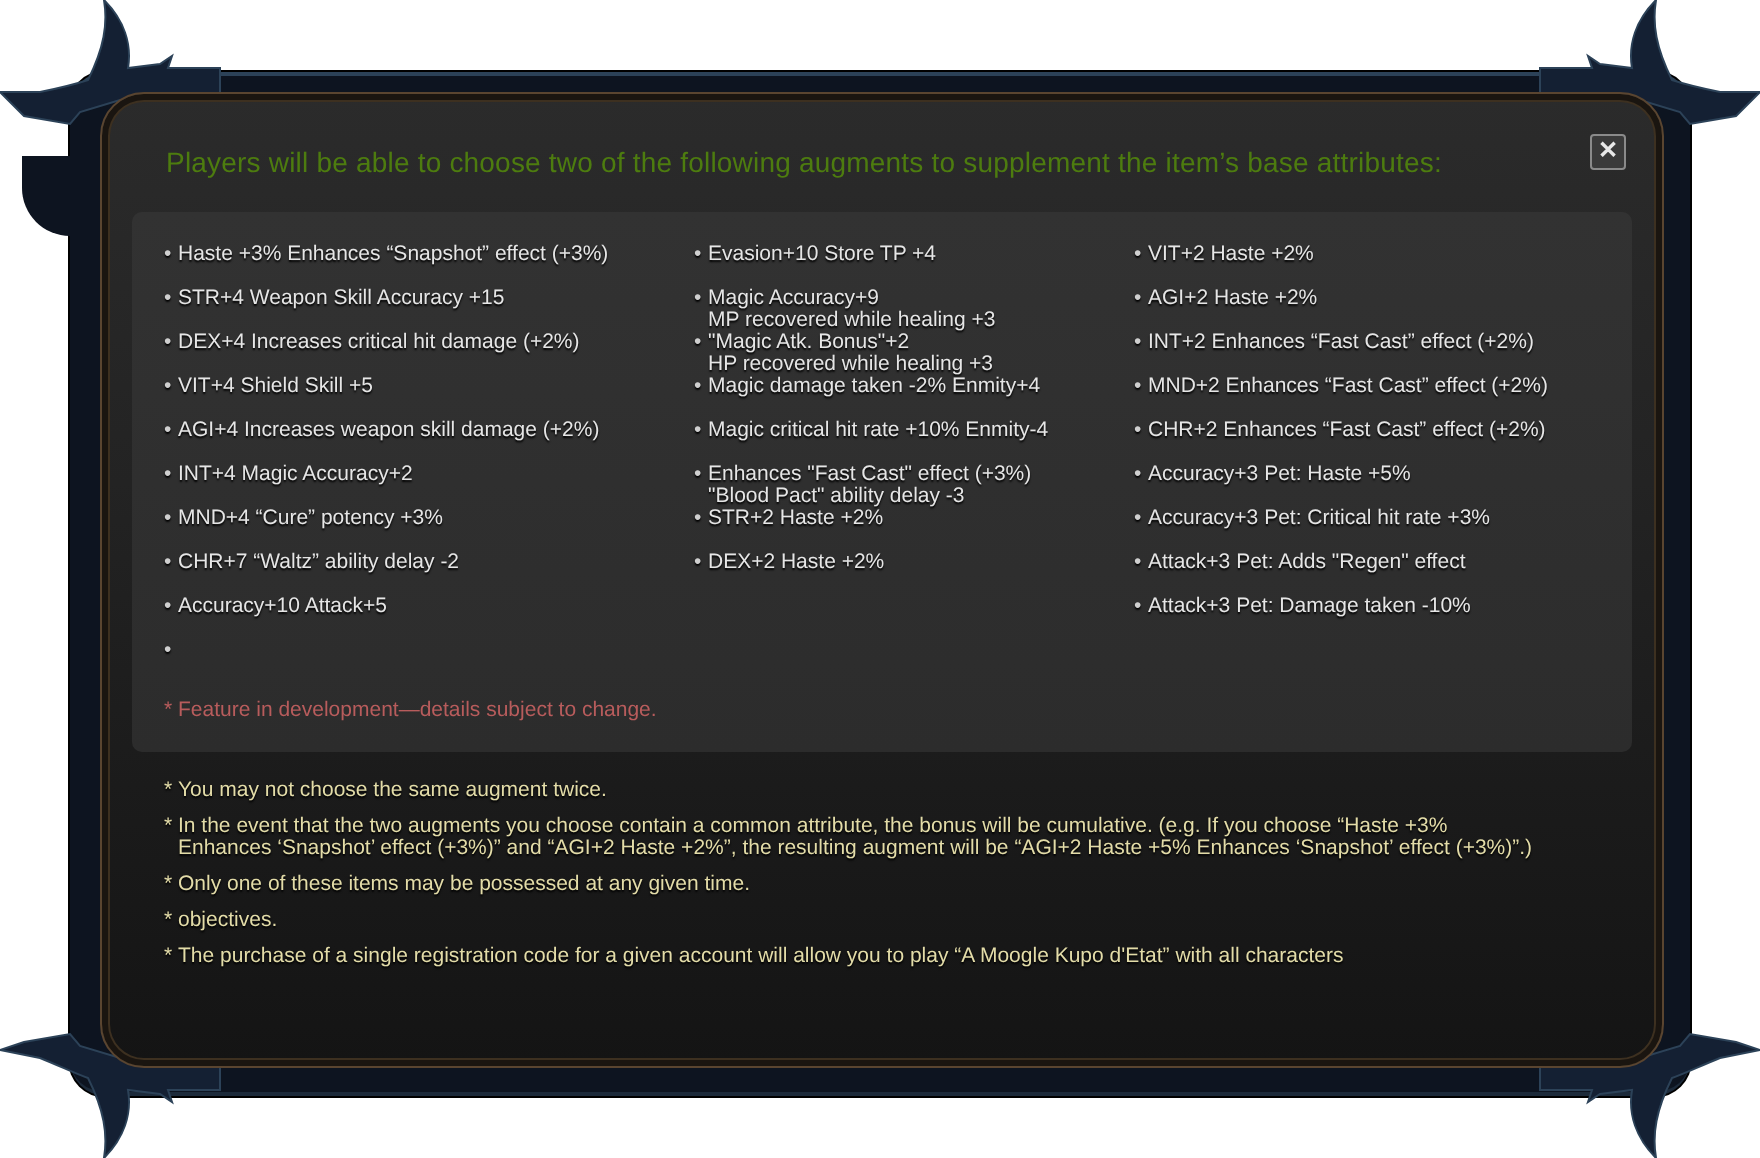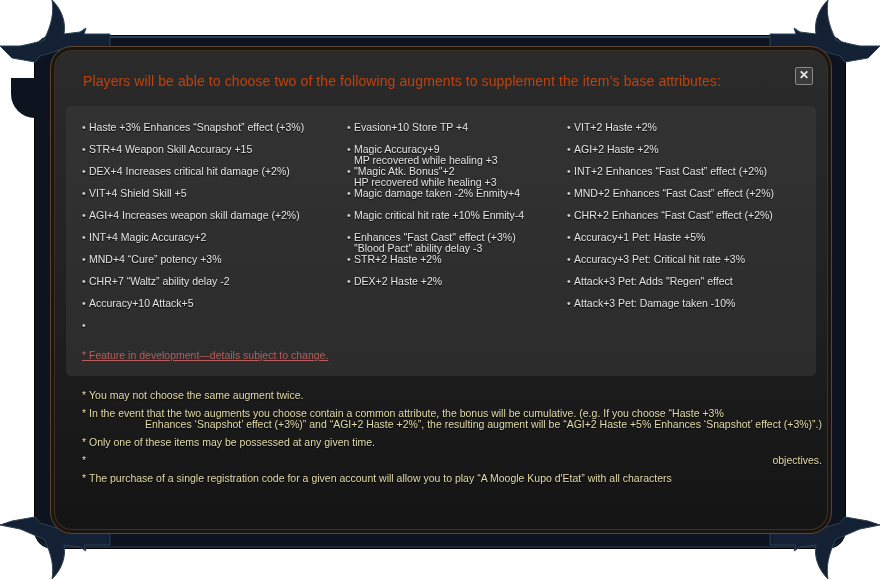--- a/index.html
+++ b/index.html
@@ -21,21 +21,21 @@
   }
   .spike { position:absolute; }
   .inner {
     position:absolute; left:50px; top:46px; width:780px; height:486px;
     background: linear-gradient(180deg, #2b2b2b 0%, #232323 40%, #1a1a1a 75%, #141414 100%);
     border:1px solid #5a4530;
     box-shadow: inset 0 0 0 3px #1a1510, inset 0 0 0 4px #3d3020;
     border-radius: 22px;
   }
   .heading {
-    position:absolute; left:83px; top:73px; font-size:14px; color:#c2410c;
+    position:absolute; left:83px; top:73px; font-size:14px; color:#4d7c0f;
     letter-spacing:0.1px; white-space:nowrap;
   }
   .close {
     position:absolute; left:795px; top:67px; width:16px; height:16px;
     border:1px solid #8a8a8a; border-radius:2px; background:#3a3a3a;
     color:#e8e8e8; font-size:12px; line-height:15px; text-align:center; font-weight:bold;
     cursor:pointer;
   }
   .panel {
     position:absolute; left:66px; top:106px; width:750px; height:270px;
@@ -46,29 +46,29 @@
   .col1 { left:82px; }
   .col2 { left:347px; }
   .col3 { left:567px; }
   .item {
     position:relative; font-size:10.5px; color:#e6e6e6; line-height:11px;
     padding-left:7px; white-space:nowrap; text-shadow: 0 1px 1px #000;
   }
   .item .bullet { position:absolute; left:0; top:0; color:#cfcfcf; }
   .item .line2 { display:block; }
   .dev-note {
-    position:absolute; left:82px; top:349px; font-size:10.5px; color:#b85c5c;text-decoration:underline;
+    position:absolute; left:82px; top:349px; font-size:10.5px; color:#b85c5c;
   }
   .notes { position:absolute; left:82px; top:390px; width:740px; }
   .note {
     position:relative; padding-left:7px; font-size:10.5px; color:#e3dca8; line-height:11px;
     margin-bottom:7px; text-shadow: 0 1px 1px #000;
   }
   .note .star { position:absolute; left:0; top:0; }
-  .note .line2 { display:block;text-align:right; }
+  .note .line2 { display:block; }
 </style>
 </head>
 <body>
 
 <div class="frame"></div>
 <svg class="spike" style="left:0;top:0" width="120" height="110" viewBox="0 0 120 110">
   <path d="M52 0 C62 10 66 22 64 34 L80 32 L86 28 L84 34 L110 34 L110 50 L60 50 L40 56 L35 62 L12 58 L0 46 L20 46 C30 44 38 42 44 40 C52 24 54 12 52 0 Z" fill="#142033" stroke="#2c4258" stroke-width="1"></path>
 </svg>
 <svg class="spike" style="left:760px;top:0" width="120" height="110" viewBox="0 0 120 110">
   <path d="M68 0 C58 10 54 22 56 34 L40 32 L34 28 L36 34 L10 34 L10 50 L60 50 L80 56 L85 62 L108 58 L120 46 L100 46 C90 44 82 42 76 40 C68 24 66 12 68 0 Z" fill="#142033" stroke="#2c4258" stroke-width="1"></path>
@@ -109,21 +109,21 @@
     <div class="item" style="margin-bottom: 0px;"><span class="bullet">•</span><span>Enhances "Fast Cast" effect (+3%)</span><span class="line2">"Blood Pact" ability delay -3</span></div>
     <div class="item" style="margin-bottom: 11px;"><span class="bullet">•</span><span>STR+2 Haste +2%</span></div>
     <div class="item" style="margin-bottom: 11px;"><span class="bullet">•</span><span>DEX+2 Haste +2%</span></div>
   </div>
 <div class="col col3" id="col3">
     <div class="item" style="margin-bottom: 11px;"><span class="bullet">•</span><span>VIT+2 Haste +2%</span></div>
     <div class="item" style="margin-bottom: 11px;"><span class="bullet">•</span><span>AGI+2 Haste +2%</span></div>
     <div class="item" style="margin-bottom: 11px;"><span class="bullet">•</span><span>INT+2 Enhances “Fast Cast” effect (+2%)</span></div>
     <div class="item" style="margin-bottom: 11px;"><span class="bullet">•</span><span>MND+2 Enhances “Fast Cast” effect (+2%)</span></div>
     <div class="item" style="margin-bottom: 11px;"><span class="bullet">•</span><span>CHR+2 Enhances “Fast Cast” effect (+2%)</span></div>
-    <div class="item" style="margin-bottom: 11px;"><span class="bullet">•</span><span>Accuracy+1 Pet: Haste +5%</span></div>
+    <div class="item" style="margin-bottom: 11px;"><span class="bullet">•</span><span>Accuracy+3 Pet: Haste +5%</span></div>
     <div class="item" style="margin-bottom: 11px;"><span class="bullet">•</span><span>Accuracy+3 Pet: Critical hit rate +3%</span></div>
     <div class="item" style="margin-bottom: 11px;"><span class="bullet">•</span><span>Attack+3 Pet: Adds "Regen" effect</span></div>
     <div class="item" style="margin-bottom: 11px;"><span class="bullet">•</span><span>Attack+3 Pet: Damage taken -10%</span></div>
   </div>
 
 <div class="dev-note">* Feature in development—details subject to change.</div>
 
 <div class="notes" id="notes">
     <div class="note"><span class="star">*</span><span>You may not choose the same augment twice.</span></div>
     <div class="note"><span class="star">*</span><span>In the event that the two augments you choose contain a common attribute, the bonus will be cumulative. (e.g. If you choose “Haste +3%</span><span class="line2">Enhances ‘Snapshot’ effect (+3%)” and “AGI+2 Haste +2%”, the resulting augment will be “AGI+2 Haste +5% Enhances ‘Snapshot’ effect (+3%)”.)</span></div>

